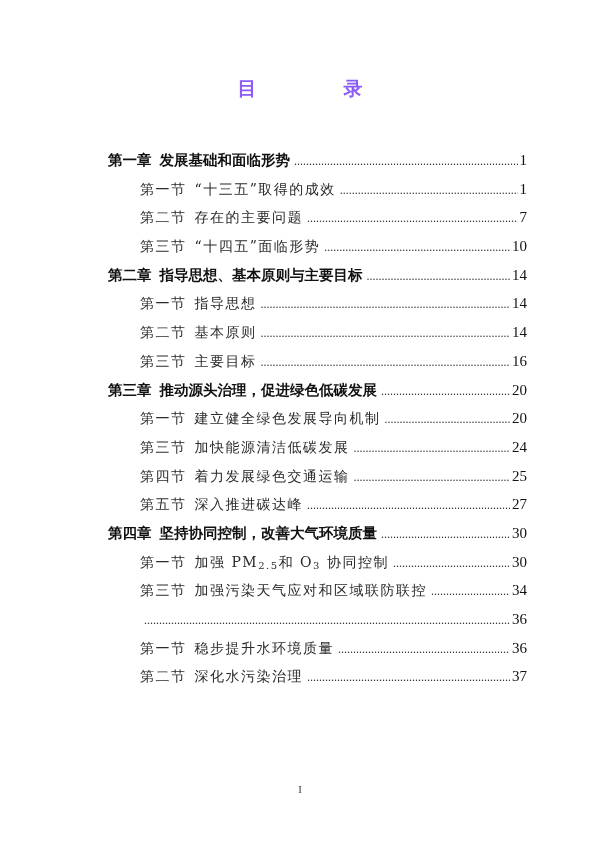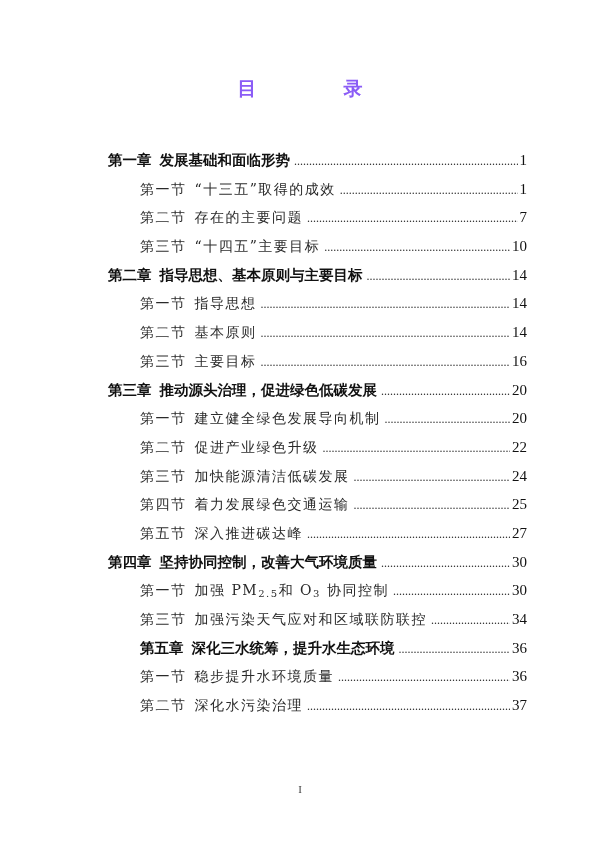--- a/index.html
+++ b/index.html
@@ -42,21 +42,21 @@
     <span class="label"><span class="num">第一节</span><span>“十三五”取得的成效</span></span>
     <span class="leader"></span>
     <span class="page">1</span>
   </div>
   <div class="row section">
     <span class="label"><span class="num">第二节</span><span>存在的主要问题</span></span>
     <span class="leader"></span>
     <span class="page">7</span>
   </div>
   <div class="row section">
-    <span class="label"><span class="num">第三节</span><span>“十四五”主要目标</span></span>
+    <span class="label"><span class="num">第三节</span><span>“十四五”面临形势</span></span>
     <span class="leader"></span>
     <span class="page">10</span>
   </div>
   <div class="row chapter">
     <span class="label"><span class="num" style="margin-right:8px">第二章</span><span>指导思想、基本原则与主要目标</span></span>
     <span class="leader"></span>
     <span class="page">14</span>
   </div>
   <div class="row section">
     <span class="label"><span class="num">第一节</span><span>指导思想</span></span>
@@ -77,25 +77,20 @@
     <span class="label"><span class="num">第三章</span><span>推动源头治理，促进绿色低碳发展</span></span>
     <span class="leader"></span>
     <span class="page">20</span>
   </div>
   <div class="row section">
     <span class="label"><span class="num">第一节</span><span>建立健全绿色发展导向机制</span></span>
     <span class="leader"></span>
     <span class="page">20</span>
   </div>
   <div class="row section">
-    <span class="label"><span class="num">第二节</span><span>促进产业绿色升级</span></span>
-    <span class="leader"></span>
-    <span class="page">22</span>
-  </div>
-  <div class="row section">
     <span class="label"><span class="num">第三节</span><span>加快能源清洁低碳发展</span></span>
     <span class="leader"></span>
     <span class="page">24</span>
   </div>
   <div class="row section">
     <span class="label"><span class="num">第四节</span><span>着力发展绿色交通运输</span></span>
     <span class="leader"></span>
     <span class="page">25</span>
   </div>
   <div class="row section">
@@ -112,21 +107,20 @@
     <span class="label"><span class="num">第一节</span><span><span>加强 PM</span><sub>2.5</sub><span>和 O</span><sub>3</sub> <span>协同控制</span></span></span>
     <span class="leader"></span>
     <span class="page">30</span>
   </div>
   <div class="row section">
     <span class="label"><span class="num">第三节</span><span>加强污染天气应对和区域联防联控</span></span>
     <span class="leader"></span>
     <span class="page">34</span>
   </div>
   <div class="row chapter indented-chapter">
-    <span class="label"><span class="num">第五章</span><span>深化三水统筹，提升水生态环境</span></span>
     <span class="leader"></span>
     <span class="page">36</span>
   </div>
   <div class="row section">
     <span class="label"><span class="num">第一节</span><span>稳步提升水环境质量</span></span>
     <span class="leader"></span>
     <span class="page">36</span>
   </div>
   <div class="row section">
     <span class="label"><span class="num">第二节</span><span>深化水污染治理</span></span>

